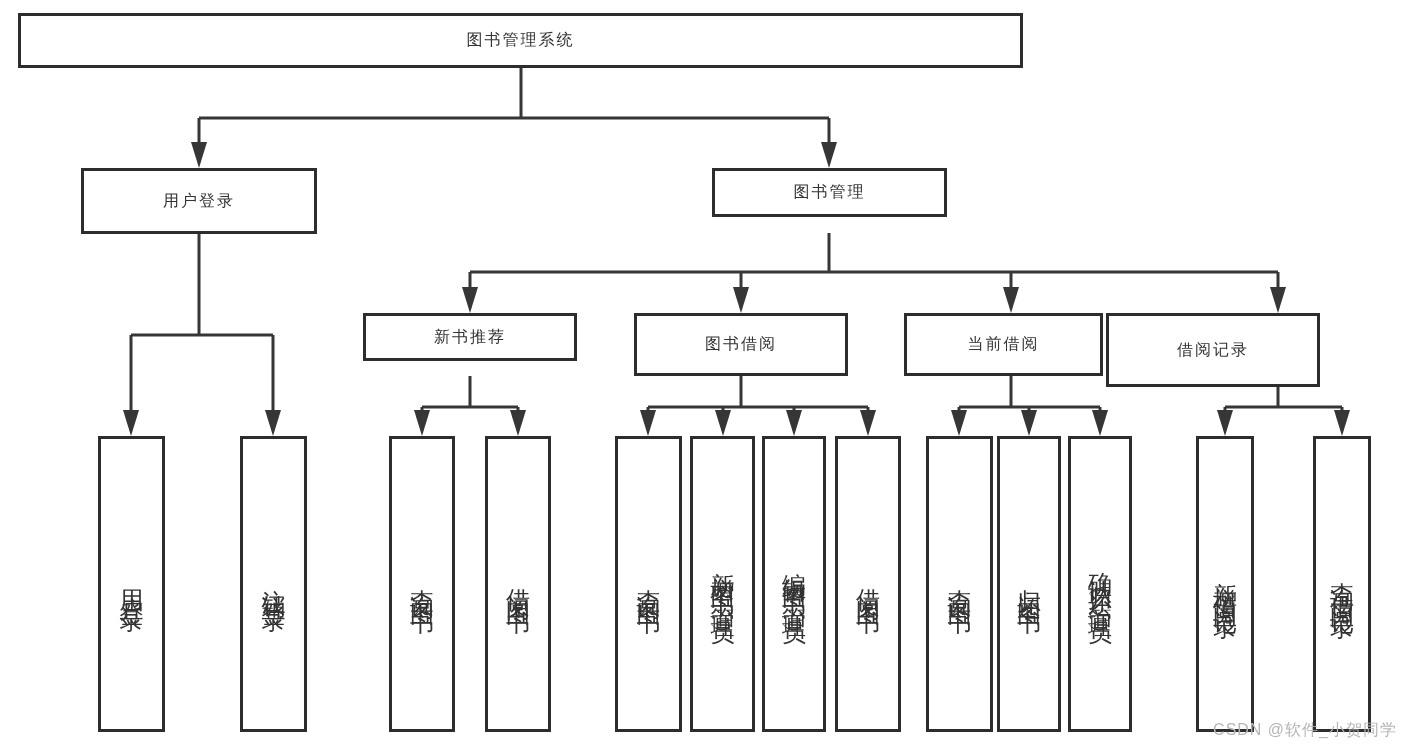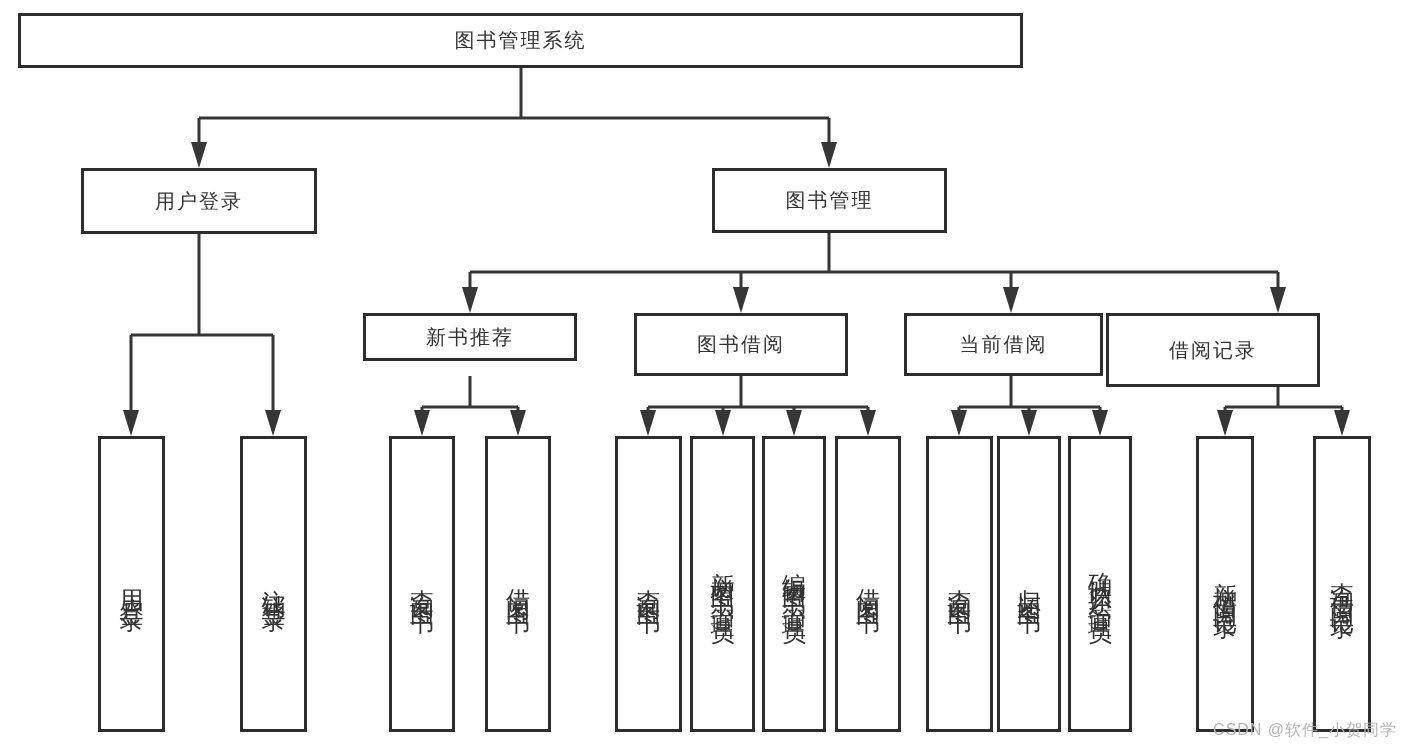--- a/index.html
+++ b/index.html
@@ -22,21 +22,21 @@
   .arrow{fill:var(--line);stroke:none;}
   .box{
     position:absolute;
     background:#fff;
     border:3px solid var(--border);
     box-sizing:border-box;
     display:flex;align-items:center;justify-content:center;
     color:var(--text);
     z-index:2;
   }
-  .h-box{font-size:20px;letter-spacing:2px;white-space:nowrap;}
+  .h-box{font-size:16px;letter-spacing:2px;white-space:nowrap;}
   .leaf{top:436px;height:296px;}
   .v-label{
     writing-mode:vertical-rl;
     text-orientation:mixed;
     font-size:24px;
     line-height:1;
     letter-spacing:7px;
     white-space:nowrap;
   }
   .watermark{
@@ -90,21 +90,21 @@
     <polygon class="arrow" points="1334,410 1350,410 1342,436"></polygon>
   </svg>
 
   <div class="box h-box" style="left:18px;top:13px;width:1005px;height:55px;">
     <span>图书管理系统</span>
   </div>
 
   <div class="box h-box" style="left:81px;top:168px;width:236px;height:66px;">
     <span>用户登录</span>
   </div>
-  <div class="box h-box" style="left:712px;top:168px;width:235px;height:65px;">
+  <div class="box h-box" style="left:712px;top:168px;width:235px;height:49px;">
     <span>图书管理</span>
   </div>
 
   <div class="box h-box" style="left:363px;top:313px;width:214px;height:48px;">
     <span>新书推荐</span>
   </div>
   <div class="box h-box" style="left:634px;top:313px;width:214px;height:63px;text-align:center;">
     <span>图书借阅</span>
   </div>
   <div class="box h-box" style="left:904px;top:313px;width:199px;height:63px;">

